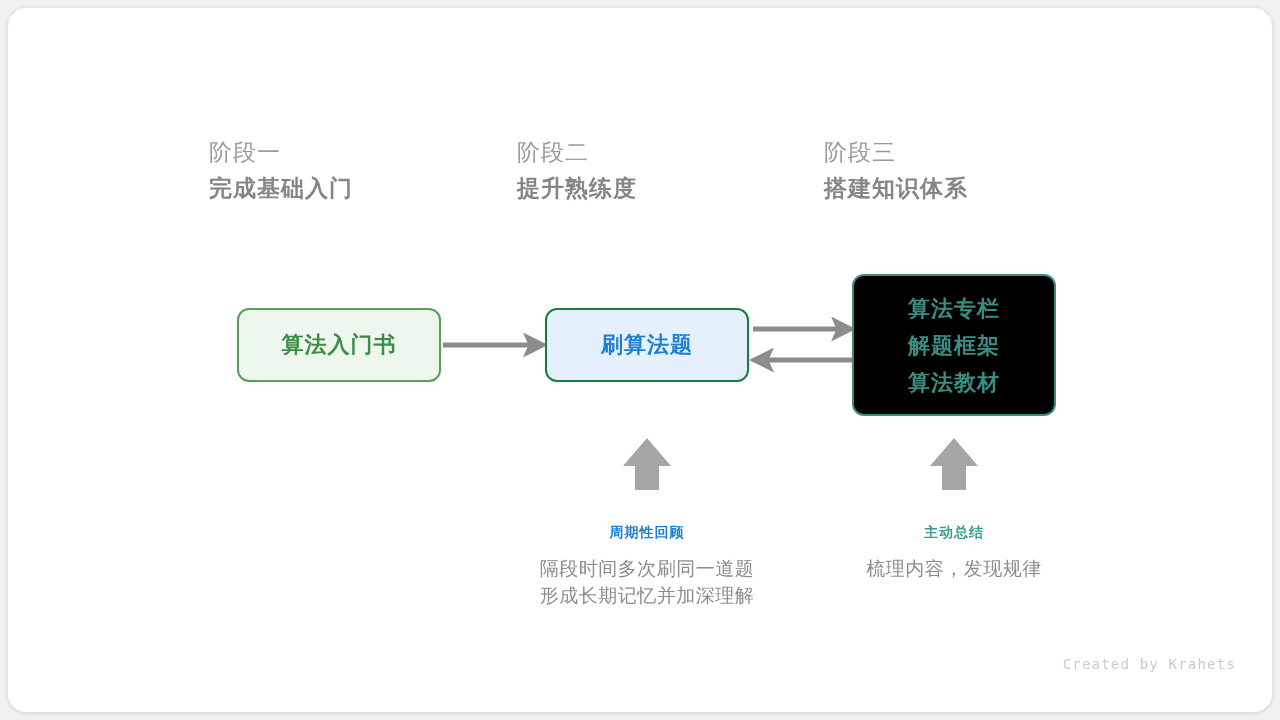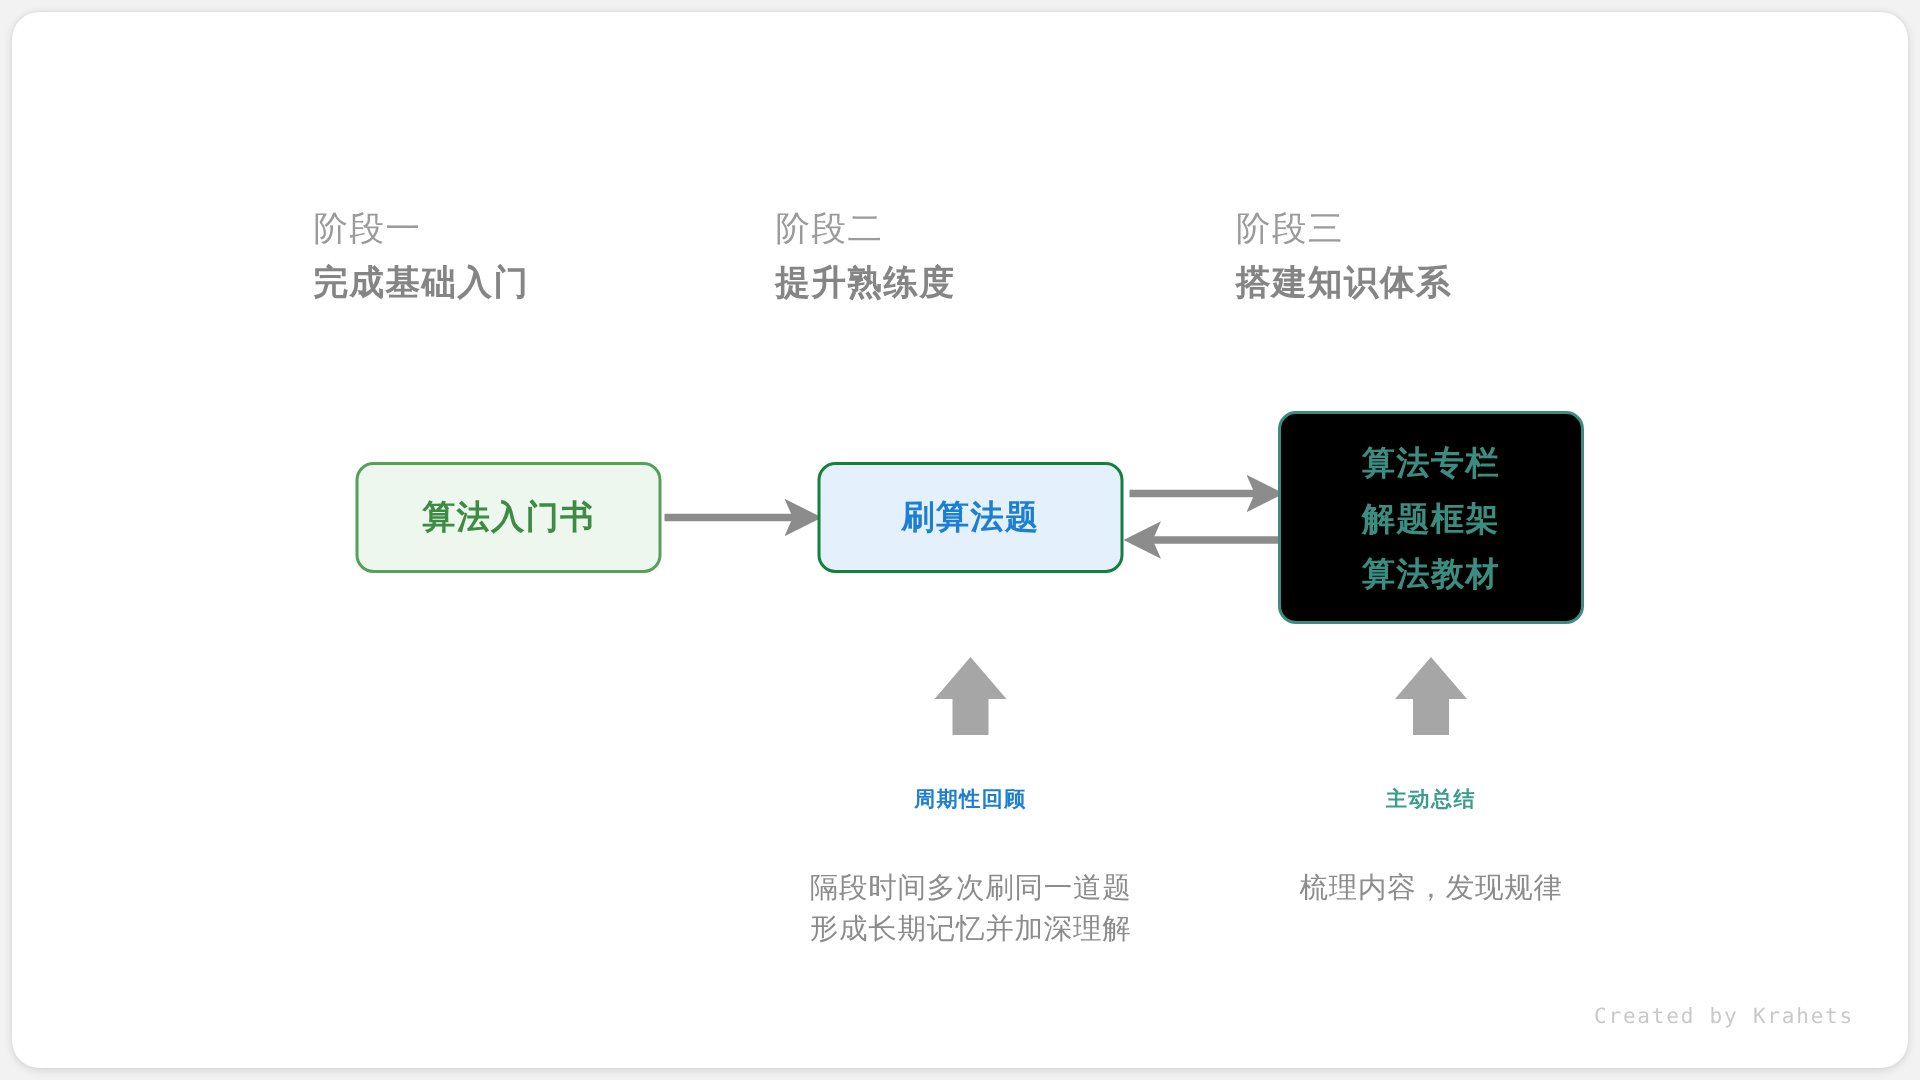--- a/index.html
+++ b/index.html
@@ -121,36 +121,36 @@
     font-size: 14px;
     font-weight: bold;
     letter-spacing: 1px;
     line-height: 30px;
     white-space: nowrap;
   }
   .annotation-title.blue { color: #1d7fd3; }
   .annotation-title.teal { color: #3a9e8e; }
 
   .annotation-desc {
-    margin-top: 32px;
+    margin-top: 8px;
     font-size: 19px;
     color: #8c8c8c;
     line-height: 27px;
     letter-spacing: 0.5px;
     white-space: nowrap;
   }
 
   .annotation-1 { left: 489px; top: 509px; }
   .annotation-2 { left: 796px; top: 509px; }
 
   
   .credit {
     position: absolute;
     right: 36px;
-    bottom: 26px;
+    bottom: 40px;
     font-family: "DejaVu Sans Mono", "Liberation Mono", monospace;
     font-size: 14px;
     color: #c9c9c9;
     letter-spacing: 1.2px;
   }
 </style>
 </head>
 <body>
 
 <div id="page-root">

